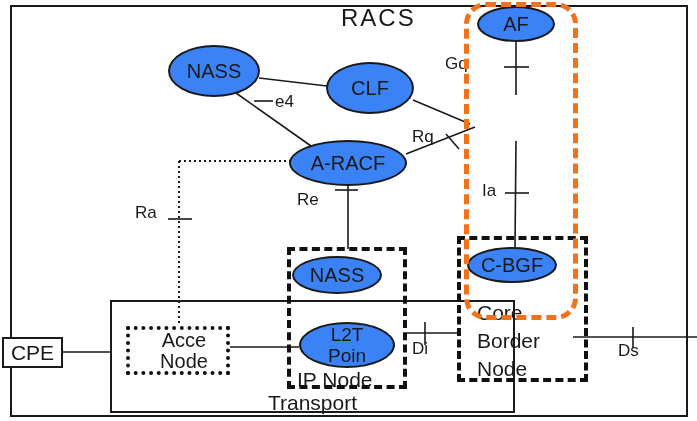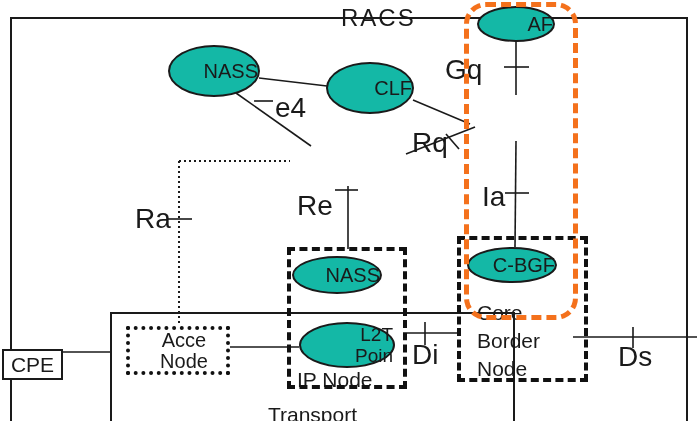--- a/index.html
+++ b/index.html
@@ -2,39 +2,39 @@
 <html style="--orange: #f4711c;"><head>
 <meta charset="utf-8">
 <style>
   html,body{margin:0;padding:0;background:#ffffff;}
   #stage{
     position:relative;width:697px;height:421px;overflow:hidden;
     font-family:"Liberation Sans","DejaVu Sans",sans-serif;
     color:#1a1a1a;background:#ffffff;
   }
   #connectors{position:absolute;left:0;top:0;width:697px;height:421px;}
-  .box{position:absolute;box-sizing:border-box;border:2px solid #1a1a1a;background:transparent;margin-top:12px;}
+  .box{position:absolute;box-sizing:border-box;border:2px solid #1a1a1a;background:transparent;}
   #outer-frame{left:10px;top:5px;width:678px;height:412px;}
   #transport-box{left:110px;top:300px;width:405px;height:113px;}
   #transport-label{position:absolute;left:50%;bottom:-4px;transform:translateX(-50%);
     font-size:21px;white-space:nowrap;background:transparent;}
   #cpe-box{left:2px;top:337px;width:61px;height:31px;background:#ffffff;
     display:flex;align-items:center;justify-content:center;font-size:21px;}
   .ellipse{position:absolute;box-sizing:border-box;border:2px solid #1a1a1a;border-radius:50%;
-    background:#14b8a6;display:flex;flex-direction:column;align-items:flex-end;justify-content:center;
+    background:#3b82f6;display:flex;flex-direction:column;align-items:center;justify-content:center;
     font-size:20px;line-height:21px;text-align:center;}
   #node-af{left:477px;top:6px;width:78px;height:36px;}
   #node-nass{left:168px;top:45px;width:92px;height:52px;}
   #node-clf{left:326px;top:62px;width:88px;height:52px;}
   #node-spdf{left:468px;top:95px;width:98px;height:46px;}
   #node-aracf{left:289px;top:140px;width:118px;height:46px;}
   #node-rcef{left:292px;top:256px;width:90px;height:38px;}
   #node-l2t{left:299px;top:322px;width:96px;height:46px;font-size:19px;}
   #node-cbgf{left:467px;top:247px;width:90px;height:36px;}
-  .iface-label{position:absolute;font-size:28px;white-space:nowrap;background:transparent;text-align:right;}
+  .iface-label{position:absolute;font-size:17px;white-space:nowrap;background:transparent;text-align:right;}
   #label-racs{position:absolute;left:341px;top:4px;font-size:24px;letter-spacing:2px;}
   #label-gq{left:445px;top:54px;}
   #label-e4{left:275px;top:92px;}
   #label-rq{left:412px;top:127px;}
   #label-ia{left:482px;top:181px;}
   #label-re{left:297px;top:190px;}
   #label-ra{left:135px;top:203px;}
   #label-di{left:412px;top:339px;}
   #label-ds{left:618px;top:341px;}
   #access-node-box{position:absolute;left:126px;top:326px;width:104px;height:49px;
@@ -113,20 +113,23 @@
 
   <div class="ellipse" id="node-af">
     <span>AF</span>
   </div>
   <div class="ellipse" id="node-nass">
     <span>NASS</span>
   </div>
   <div class="ellipse" id="node-clf">
     <span>CLF</span>
   </div>
+  <div class="ellipse" id="node-aracf">
+    <span>A-RACF</span>
+  </div>
   <div class="ellipse" id="node-rcef">
     <span>NASS</span>
   </div>
   <div class="ellipse" id="node-l2t">
     <span>L2T</span>
     <span>Poin</span>
   </div>
   <div class="ellipse" id="node-cbgf">
     <span>C-BGF</span>
   </div>

